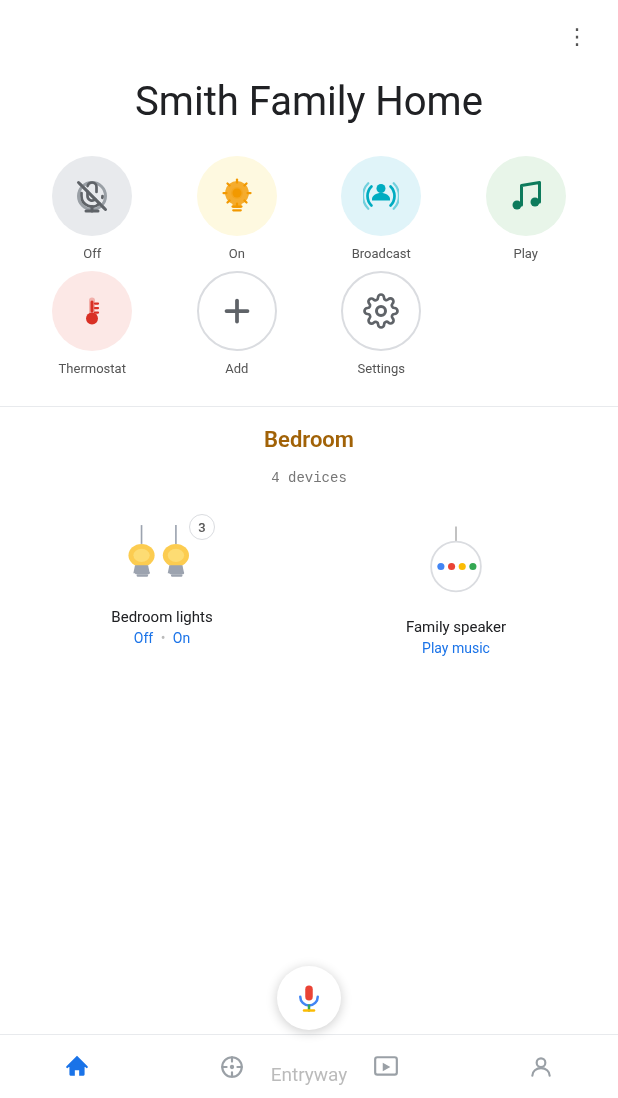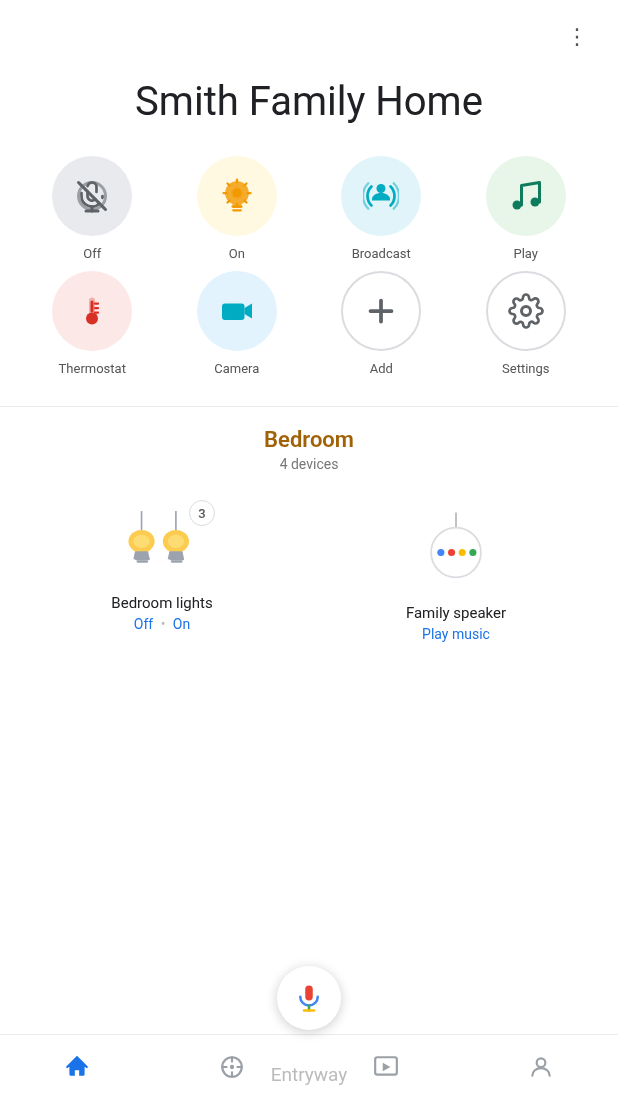--- a/index.html
+++ b/index.html
@@ -95,21 +95,22 @@
       margin-bottom: 16px;
     }
     .room-title {
       font-size: 22px;
       font-weight: 600;
       color: #a16207;
     }
     .room-subtitle {
       font-size: 14px;
       color: #777;
-      margin-top: 4px;
+      margin-top: 18px;
+      font-family: Liberation Mono, monospace;
     }
 
     
     .device-cards {
       display: grid;
       grid-template-columns: 1fr 1fr;
       gap: 10px;
       padding: 0 20px 80px;
     }
     .device-card {
@@ -308,29 +309,20 @@
         <rect x="11" y="5" width="2" height="8" rx="1" fill="#d93025"></rect>
         <circle cx="12" cy="17" r="4" fill="#d93025"></circle>
         <line x1="14" y1="7" x2="16" y2="7" stroke="#d93025" stroke-width="1.5" stroke-linecap="round"></line>
         <line x1="14" y1="10" x2="16" y2="10" stroke="#d93025" stroke-width="1.5" stroke-linecap="round"></line>
         <line x1="14" y1="13" x2="16" y2="13" stroke="#d93025" stroke-width="1.5" stroke-linecap="round"></line>
       </svg>
     </div>
     <span class="action-label">Thermostat</span>
   </div>
 
-  <div class="action-item">
-    <div class="action-circle circle-camera">
-      <svg viewBox="0 0 24 24" fill="none" xmlns="http://www.w3.org/2000/svg">
-        <rect x="2" y="7" width="15" height="11" rx="2" fill="#00acc1"></rect>
-        <polygon points="17,10 22,7 22,17 17,14" fill="#00acc1"></polygon>
-      </svg>
-    </div>
-    <span class="action-label">Camera</span>
-  </div>
 
   <div class="action-item">
     <div class="action-circle circle-add">
       <svg viewBox="0 0 24 24" fill="none" xmlns="http://www.w3.org/2000/svg">
         <line x1="12" y1="5" x2="12" y2="19" stroke="#5f6368" stroke-width="2.5" stroke-linecap="round"></line>
         <line x1="5" y1="12" x2="19" y2="12" stroke="#5f6368" stroke-width="2.5" stroke-linecap="round"></line>
       </svg>
     </div>
     <span class="action-label">Add</span>
   </div>

